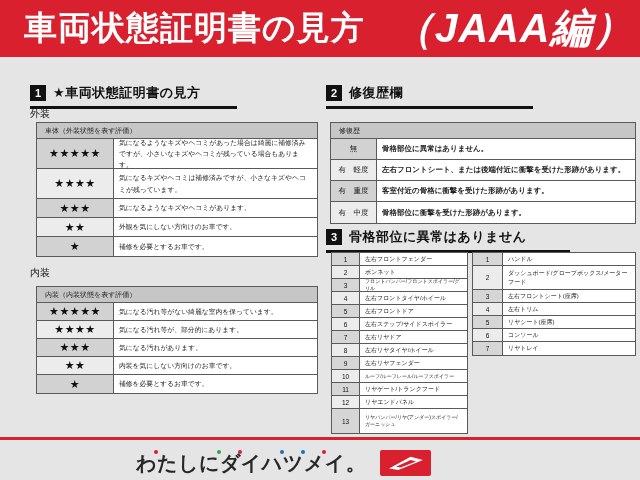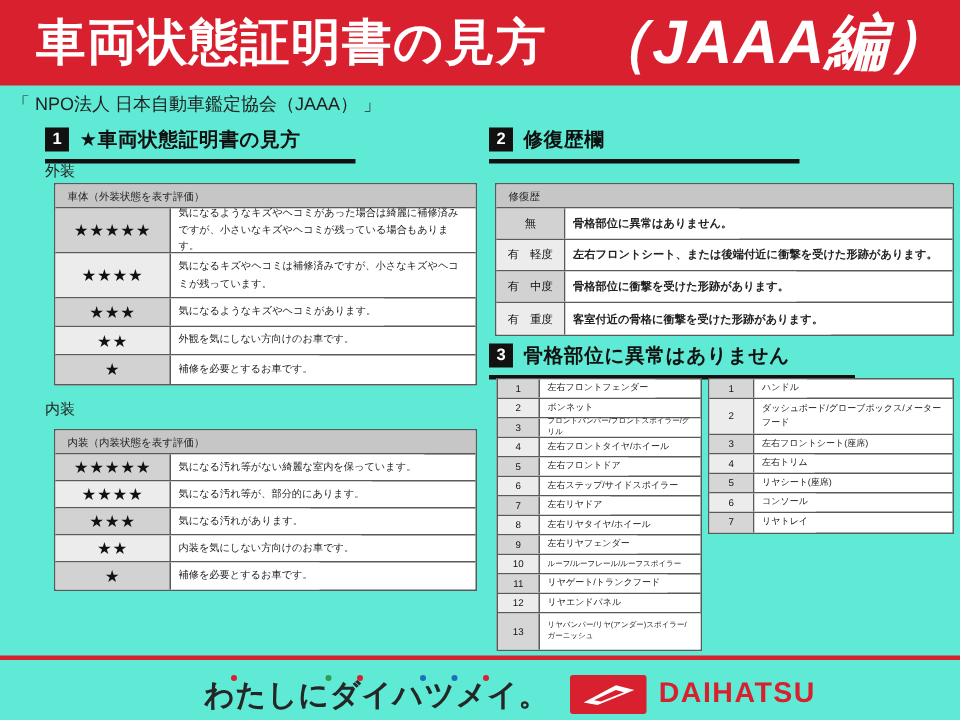--- a/index.html
+++ b/index.html
@@ -1,18 +1,18 @@
 <!DOCTYPE html>
 <html><head>
 <meta charset="utf-8">
 <style>
   * { margin:0; padding:0; box-sizing:border-box; }
   html,body { width:640px; height:480px; overflow:hidden; background:#fff;
     font-family:"Liberation Sans","DejaVu Sans",sans-serif; }
-  .page { position:relative; width:640px; height:480px; background:#5eead4; }
+  .page { position:relative; width:640px; height:480px; background:#e5e5e5; }
 
   
   .banner { position:absolute; left:0; top:0; width:640px; height:57px;
     background:#d8202e; display:flex; align-items:center; }
   .banner-title { color:#fff; font-weight:bold; font-size:33px; margin-left:24px;
     letter-spacing:1px; }
   .banner-edition { color:#fff; font-weight:bold; font-size:41px; margin-left:28px;
     letter-spacing:1px;font-style:italic; }
 
   .subtitle { position:absolute; left:8px; top:61px; font-size:12px; color:#222; }
@@ -94,21 +94,20 @@
 </head>
 <body>
 
 <div class="page">
 
   <div class="banner">
     <div class="banner-title">車両状態証明書の見方</div>
     <div class="banner-edition">（JAAA編）</div>
   </div>
 
-  <div class="subtitle">「 NPO法人 日本自動車鑑定協会（JAAA） 」</div>
 
   <div class="sec-head" id="sec1">
     <div class="sec-num">1</div>
     <div class="sec-title">★車両状態証明書の見方</div>
   </div>
 
   <div class="group-label" style="left:30px; top:107px;">外装</div>
   <div class="tbl star-tbl" style="left:36px; top:122px;">
     <div class="hrow">車体（外装状態を表す評価）</div>
     <div class="row r30">
@@ -167,26 +166,26 @@
     <div class="hrow">修復歴</div>
     <div class="row">
       <div class="cell-l">無</div>
       <div class="cell-r">骨格部位に異常はありません。</div>
     </div>
     <div class="row">
       <div class="cell-l">有　軽度</div>
       <div class="cell-r">左右フロントシート、または後端付近に衝撃を受けた形跡があります。</div>
     </div>
     <div class="row">
+      <div class="cell-l">有　重度</div>
+      <div class="cell-r">客室付近の骨格に衝撃を受けた形跡があります。</div>
+    </div>
+    <div class="row">
       <div class="cell-l">有　中度</div>
       <div class="cell-r">骨格部位に衝撃を受けた形跡があります。</div>
-    </div>
-    <div class="row">
-      <div class="cell-l">有　重度</div>
-      <div class="cell-r">客室付近の骨格に衝撃を受けた形跡があります。</div>
     </div>
   </div>
 
   <div class="sec-head" id="sec3">
     <div class="sec-num">3</div>
     <div class="sec-title">骨格部位に異常はありません</div>
   </div>
 
   <div class="tbl parts-tbl" id="parts-left">
     <div class="row">
@@ -288,17 +287,16 @@
       <span data-accent="red">メ</span>
       <span>イ</span>
       <span>。</span>
     </div>
     <div class="dlogo">
       <div class="dmark">
         <svg width="40" height="20" viewBox="0 0 52 26">
           <path d="M4 20 L32 5 L48 9 L16 22 Z M13 18 L32 9 L39 11 L19 19 Z" fill="#ffffff" fill-rule="evenodd"></path>
         </svg>
       </div>
-      <div class="dtext">DAIHATSU</div>
     </div>
   </div>
 
 </div>
 
 </body></html>

